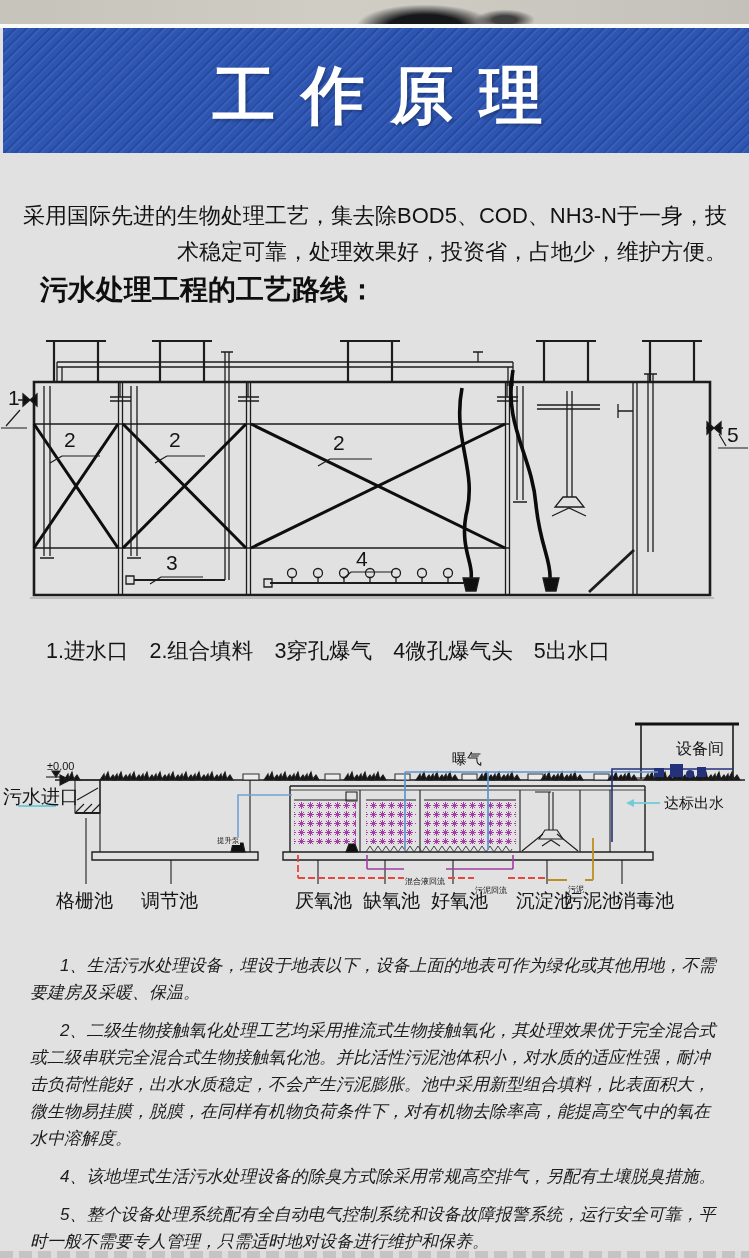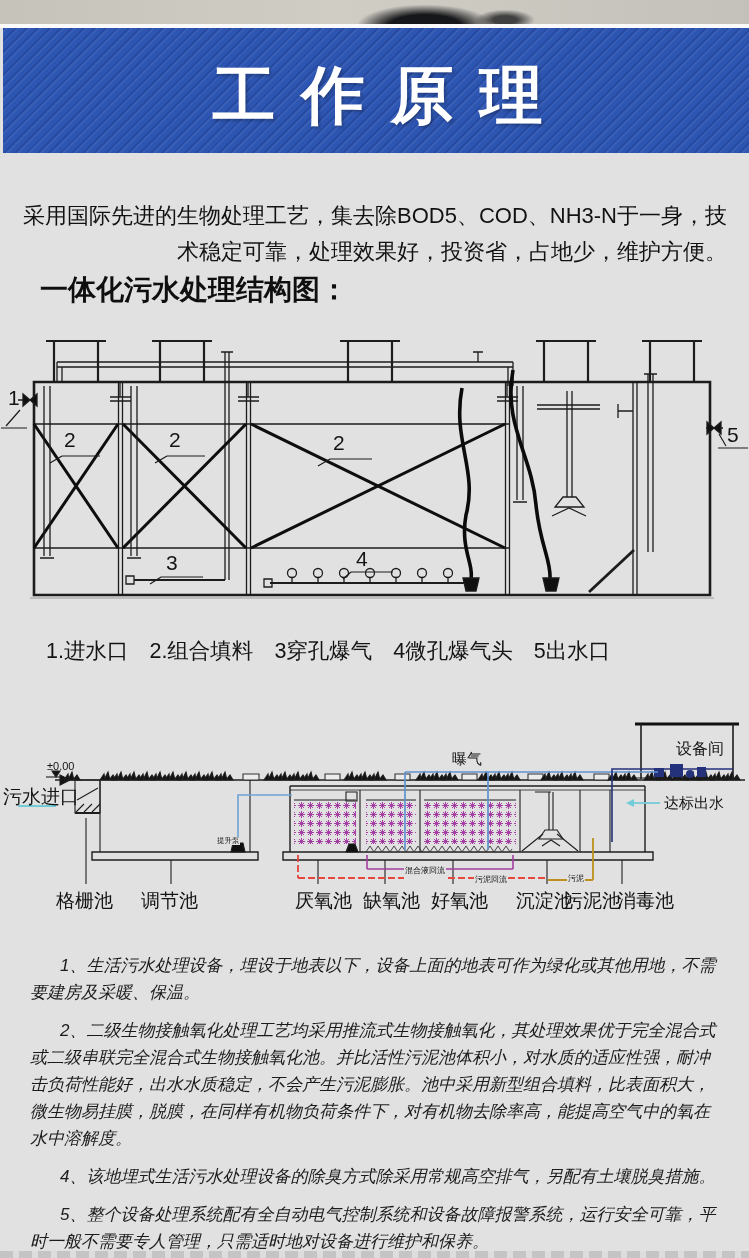--- a/index.html
+++ b/index.html
@@ -25,21 +25,21 @@
   .diagram{position:absolute;left:0;}
   .d1{top:325px;width:749px;height:302px;}
   .d2{top:705px;width:749px;height:213px;}
   .diagram svg{position:absolute;left:0;top:0;}
   .dl{position:absolute;line-height:1;color:#141414;white-space:nowrap;}
   .n{font-size:21px;font-family:"Liberation Sans",sans-serif;}
   .t19{font-size:19px;}
   .t16{font-size:16px;margin-left:12px;}
   .t15{font-size:15px;}
   .t9{font-size:11px;}
-  .t8{font-size:8px;background:#e1e1e1;padding:5px 1px;}
+  .t8{font-size:8px;background:#e1e1e1;padding:16px 1px;}
   .t7{font-size:7.5px;background:#e1e1e1;}
   .inlet-lbl{border-bottom:0;}
   .caption{position:absolute;left:46px;top:636px;width:700px;display:flex;gap:21px;
            font-size:21.5px;color:#141414;white-space:nowrap;}
   .paras{position:absolute;left:19px;top:941px;width:712px;font-size:17px;line-height:27px;color:#1b1b1b;}
   .paras p{margin:11px;text-indent:30px;font-style:italic;}
   .bottom-cut{position:absolute;left:0;top:1251px;width:749px;height:7px;overflow:hidden;opacity:.5;
        background:repeating-linear-gradient(90deg,#a8a8a8 0 13px,#d9d9d9 13px 19px);}
   svg *{vector-effect:non-scaling-stroke;}
 </style>
@@ -50,21 +50,21 @@
 
   <div class="photo"></div>
   <div class="divider"></div>
 
   <div class="banner">
     <h1 class="banner-title">工作原理</h1>
   </div>
 
   <p class="intro">采用国际先进的生物处理工艺，集去除BOD5、COD、NH3-N于一身，技术稳定可靠，处理效果好，投资省，占地少，维护方便。</p>
 
-  <div class="sec-title sec1">一体化污水处理结构图：</div>
+  <div class="sec-title sec1">污水处理工程的工艺路线：</div>
 
   <div class="diagram d1">
     <svg width="749" height="302" viewBox="0 325 749 302">
       <g fill="none" stroke="#1c1c1c" stroke-width="1.3">
 
         <rect x="34" y="382" width="676" height="213" stroke-width="2.6"></rect>
         <path d="M30,598 H714" stroke="#9a9a9a" stroke-width="1"></path>
 
         <g stroke-width="2.2">
           <path d="M46,341 H106 M54,341 V382 M98,341 V382"></path>

